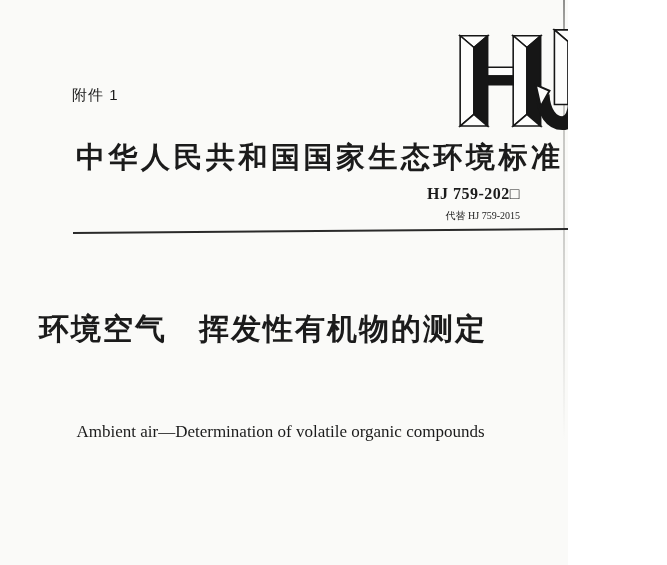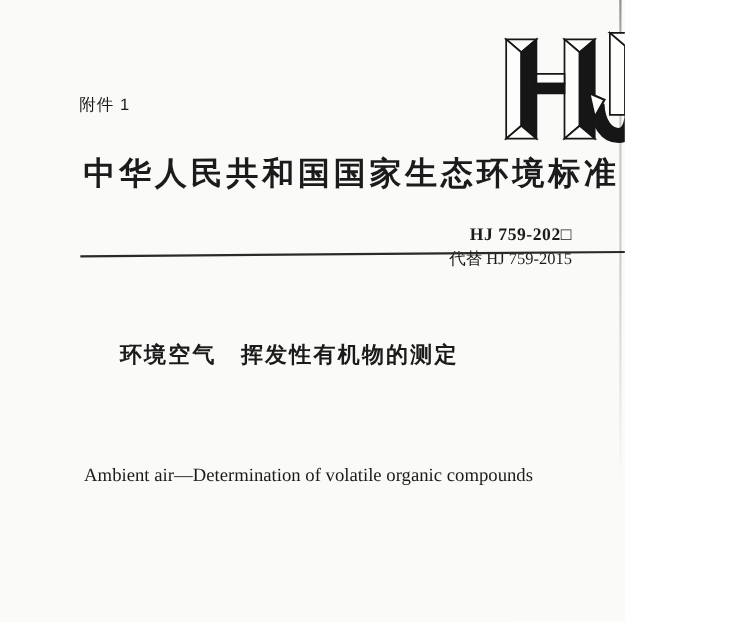--- a/index.html
+++ b/index.html
@@ -55,43 +55,42 @@
     position: absolute;
     right: 48px;
     top: 183px;
     text-align: right;
     line-height: 22px;
   }
   .std-number {
     font-size: 16px;
     font-weight: 600;
     letter-spacing: 0.5px;
-    margin-top: 20px;
   }
   .replaces {
-    font-size: 15px;
+    font-size: 10px;
   }
   .rule {
     position: absolute;
     left: 73px;
     top: 232px;
     width: 548px;
     height: 2.4px;
     background: #2a2a2a;
     transform: rotate(-0.45deg);
     transform-origin: left center;
   }
   .center-band {
     position: absolute;
     left: 0;
     right: 42px;
     text-align: center;
   }
   .title-cn {
-    font-size: 20px;
+    font-size: 30px;
     font-weight: bold;
     font-family: "Liberation Sans", sans-serif;
     letter-spacing: 2px;
     white-space: nowrap;
   }
   .t1 { top: 309px; }
   .t2 { top: 358px; }
   .title-en {
     font-size: 17px;
     font-family: "Liberation Serif", serif;

